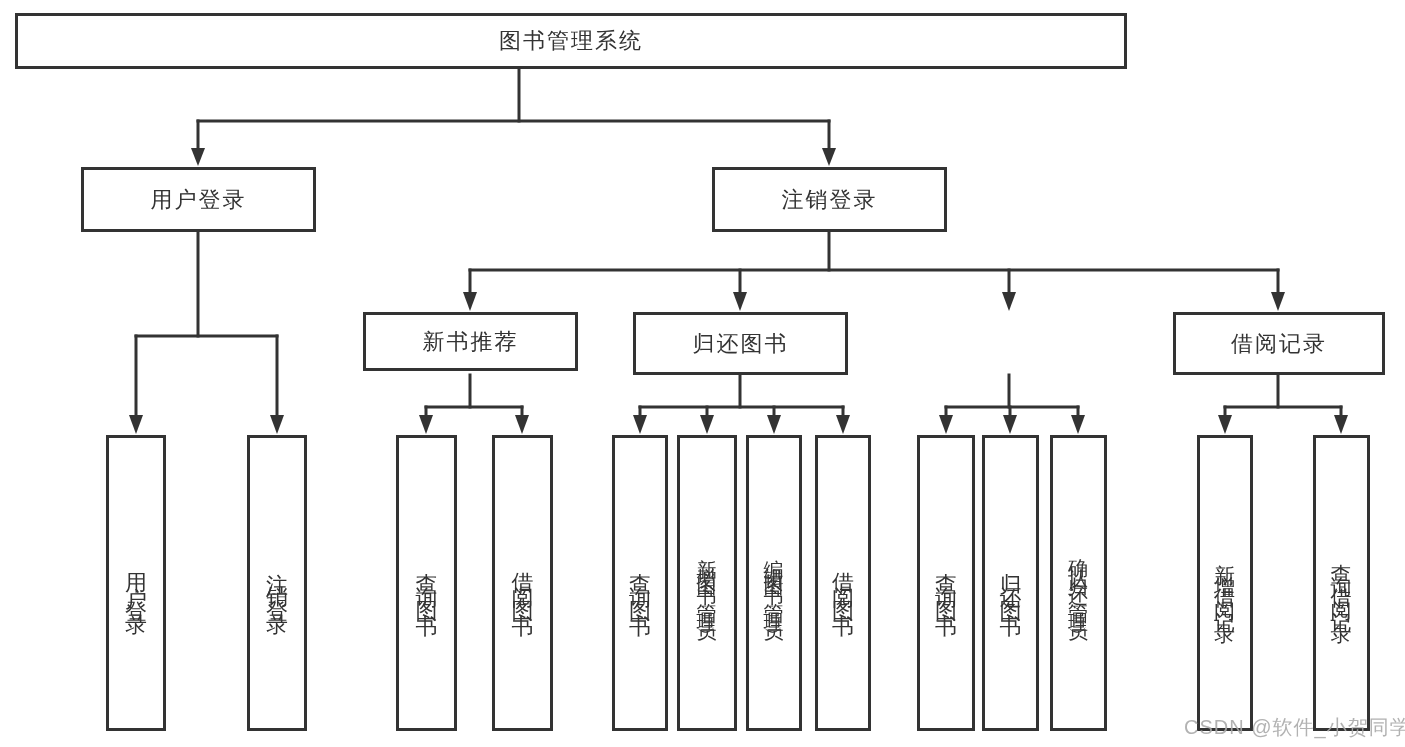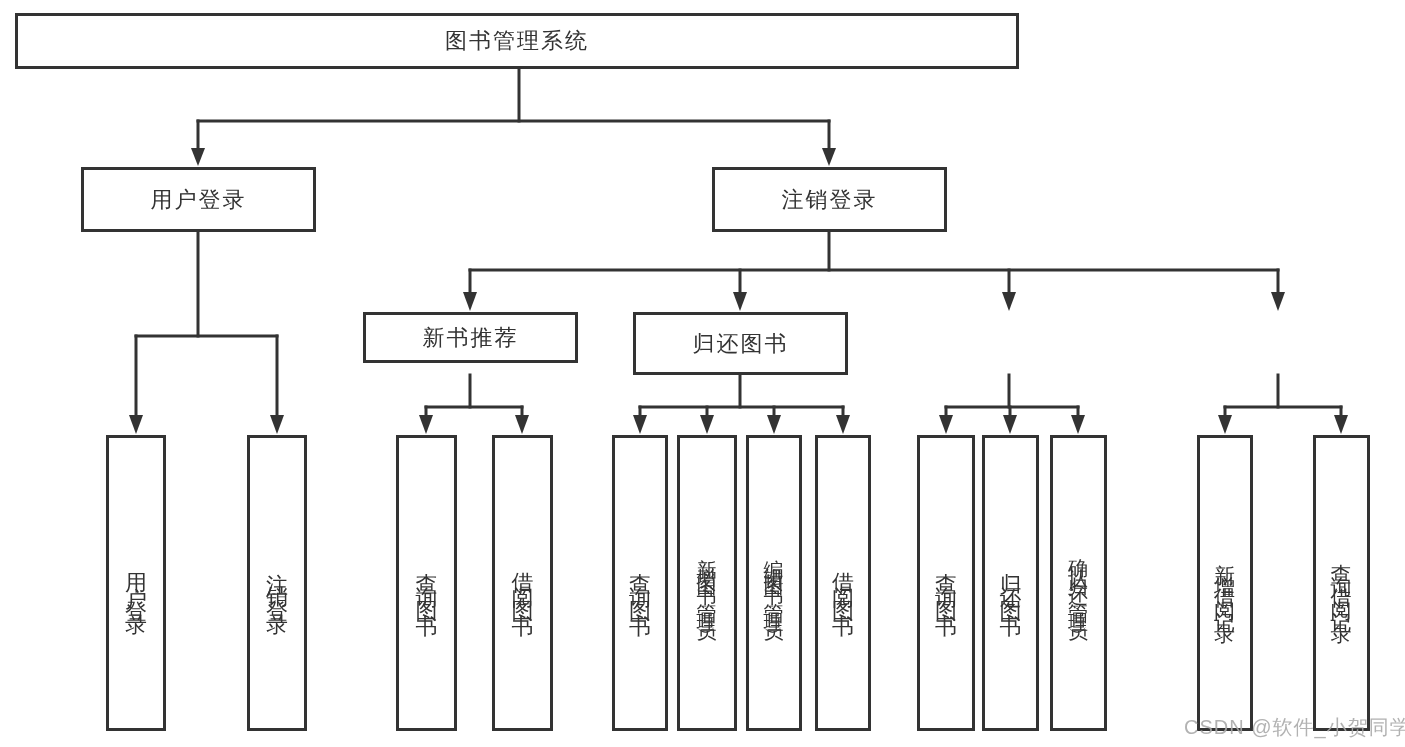--- a/index.html
+++ b/index.html
@@ -113,36 +113,39 @@
       <path d="M1225,407 L1341,407"></path>
       <path d="M1225,407 L1225,417"></path>
       <path d="M1341,407 L1341,417"></path>
     </g>
     <g fill="#333333" stroke="none">
       <path d="M1218,415 L1232,415 L1225,434 Z"></path>
       <path d="M1334,415 L1348,415 L1341,434 Z"></path>
     </g>
   </svg>
 
-  <div class="box hbox" style="left:15px;top:13px;width:1004px;height:56px">
+  <div class="box hbox" style="left:15px;top:13px;width:1112px;height:56px">
     <span class="lbl">图书管理系统</span>
   </div>
 
   <div class="box hbox" style="left:81px;top:167px;width:235px;height:65px">
     <span class="lbl">用户登录</span>
   </div>
   <div class="box hbox" style="left:712px;top:167px;width:235px;height:65px">
     <span class="lbl">注销登录</span>
   </div>
 
-  <div class="box hbox" style="left:363px;top:312px;width:215px;height:51px">
+  <div class="box hbox" style="left:363px;top:312px;width:215px;height:59px">
     <span class="lbl">新书推荐</span>
   </div>
   <div class="box hbox" style="left:633px;top:312px;width:215px;height:63px">
     <span class="lbl">归还图书</span>
+  </div>
+  <div class="box hbox" style="left:1173px;top:312px;width:212px;height:63px">
+    <span class="lbl">借阅记录</span>
   </div>
 
   <div class="box vbox" style="left:106px;width:60px">
     <span class="vlbl v4">用户登录</span>
   </div>
   <div class="box vbox" style="left:247px;width:60px">
     <span class="vlbl v4">注销登录</span>
   </div>
 
   <div class="box vbox" style="left:396px;width:61px">

